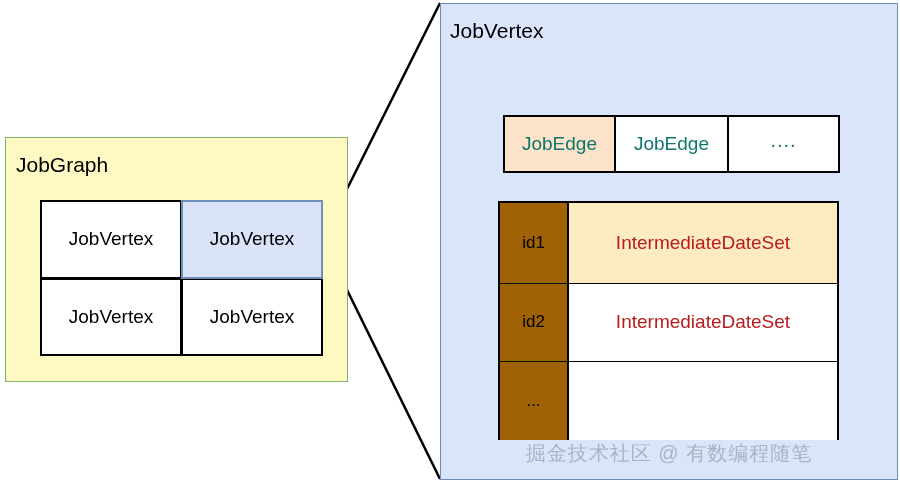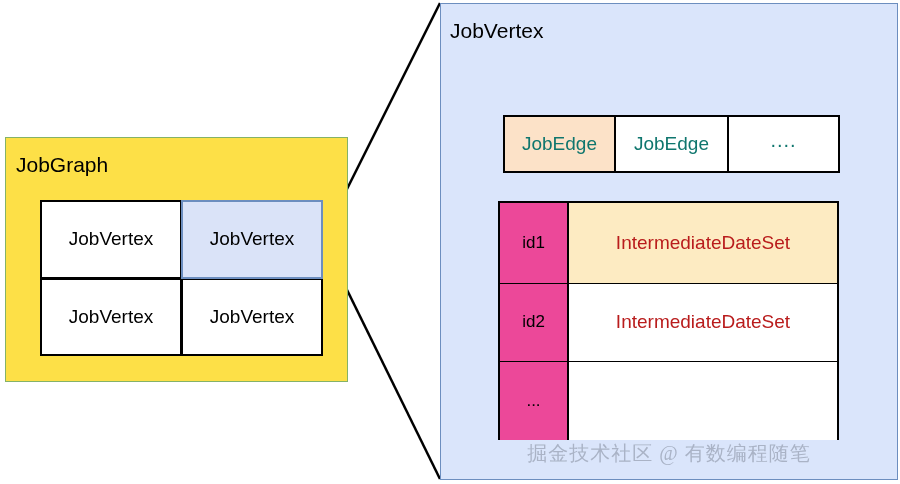--- a/index.html
+++ b/index.html
@@ -29,21 +29,21 @@
     pointer-events: none;
   }
 
   
   #jobgraph-panel {
     position: absolute;
     left: 5px;
     top: 137px;
     width: 343px;
     height: 245px;
-    background: #fde047;
+    background: #fef9c3;
     border: 1.5px solid #84b268;
     box-sizing: border-box;
   }
   #jobgraph-title {
     position: absolute;
     left: 10px;
     top: 16px;
     font-size: 21px;
     color: #000000;
     line-height: 1;
@@ -147,21 +147,21 @@
   .ids-id {
     width: 69px;
     flex: 0 0 69px;
     border-right: 2px solid #000000;
     display: flex;
     align-items: center;
     justify-content: center;
     font-size: 17px;
     color: #000000;
     box-sizing: border-box;
-    background: #ec4899;
+    background: #a16207;
   }
   .ids-name {
     flex: 1;
     display: flex;
     align-items: center;
     justify-content: center;
     font-size: 19px;
     color: #b91c1c;
     box-sizing: border-box;
     background: #ffffff;
@@ -174,21 +174,21 @@
     position: absolute;
     left: 440px;
     top: 440px;
     width: 458px;
     text-align: center;
     font-size: 20px;
     color: #9aa3b5;
     opacity: 0.75;
     letter-spacing: 1px;
     white-space: nowrap;
-    font-family: Liberation Serif, serif;
+    font-family: Liberation Sans, sans-serif;
   }
 </style>
 </head>
 <body>
 
 <div id="canvas">
 
   <svg id="connectors" viewBox="0 0 900 484" width="900" height="484">
     <line x1="322" y1="239" x2="440" y2="3" stroke="#000000" stroke-width="2.5"></line>
     <line x1="322" y1="239" x2="440" y2="479" stroke="#000000" stroke-width="2.5"></line>

